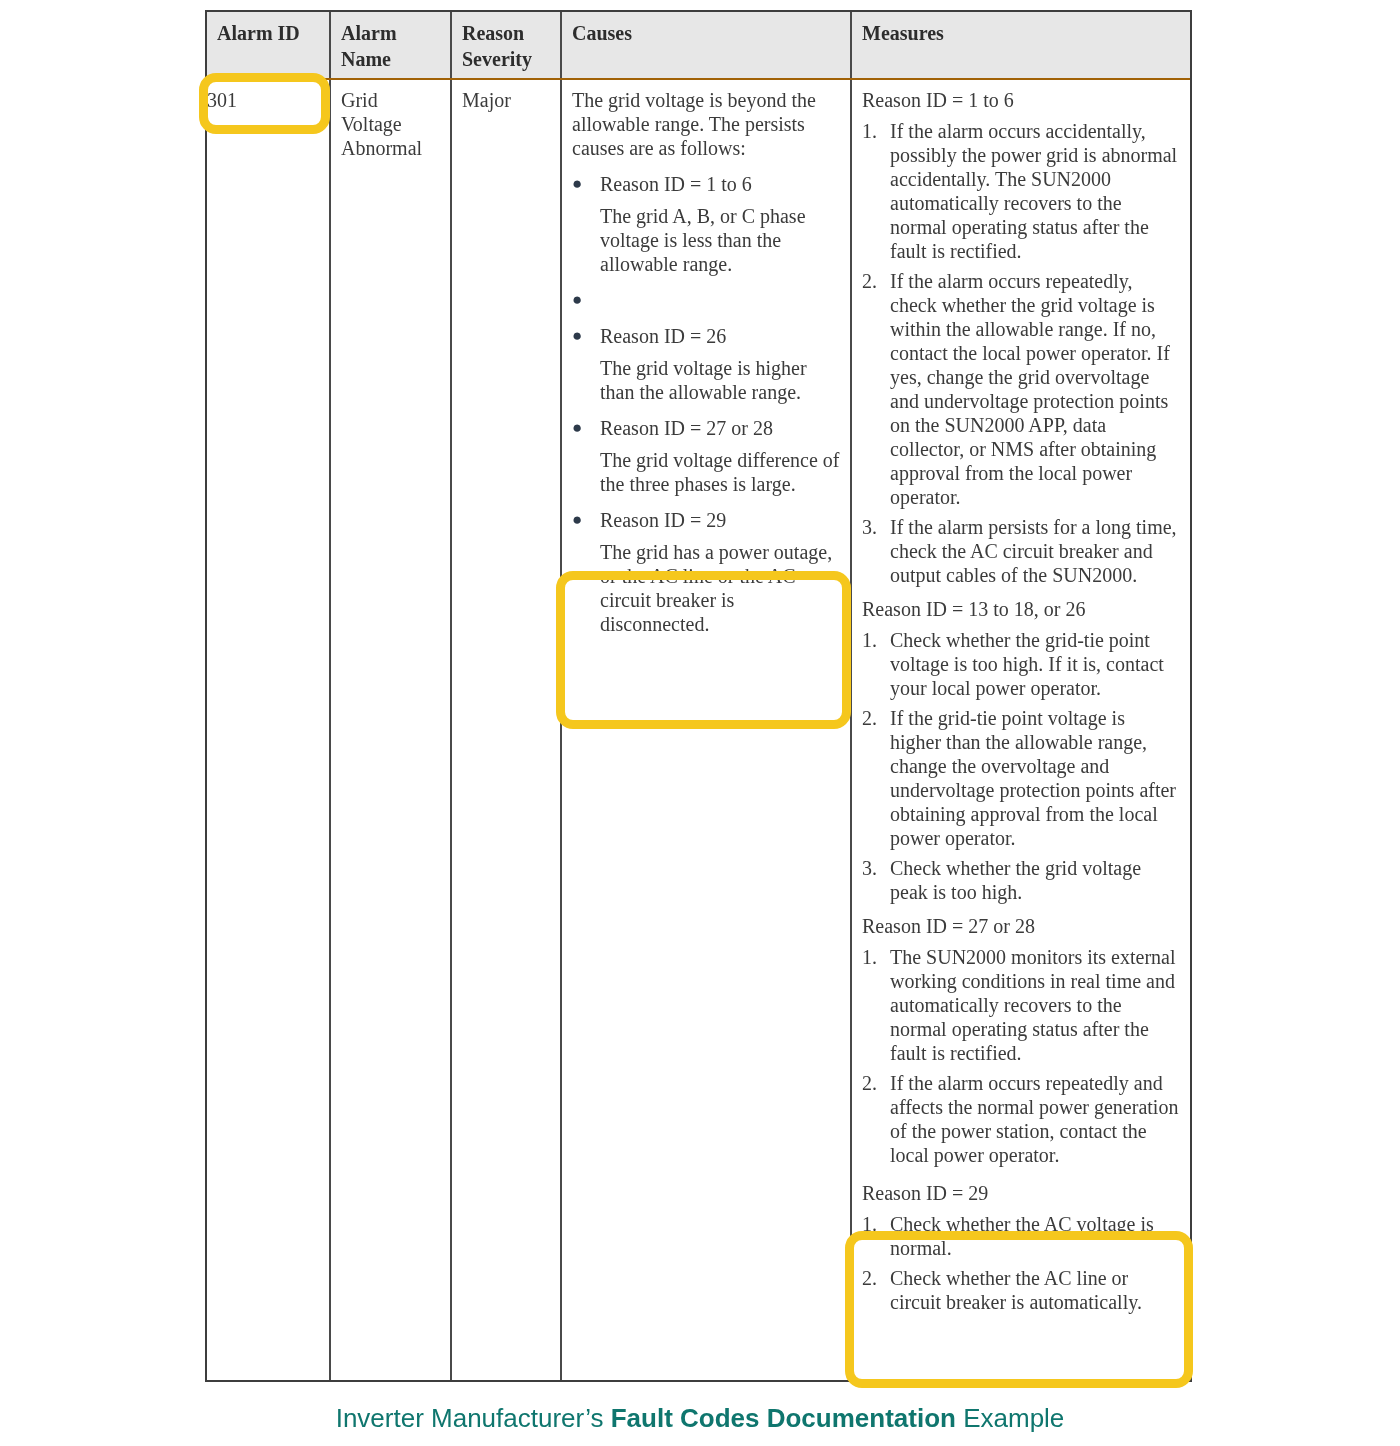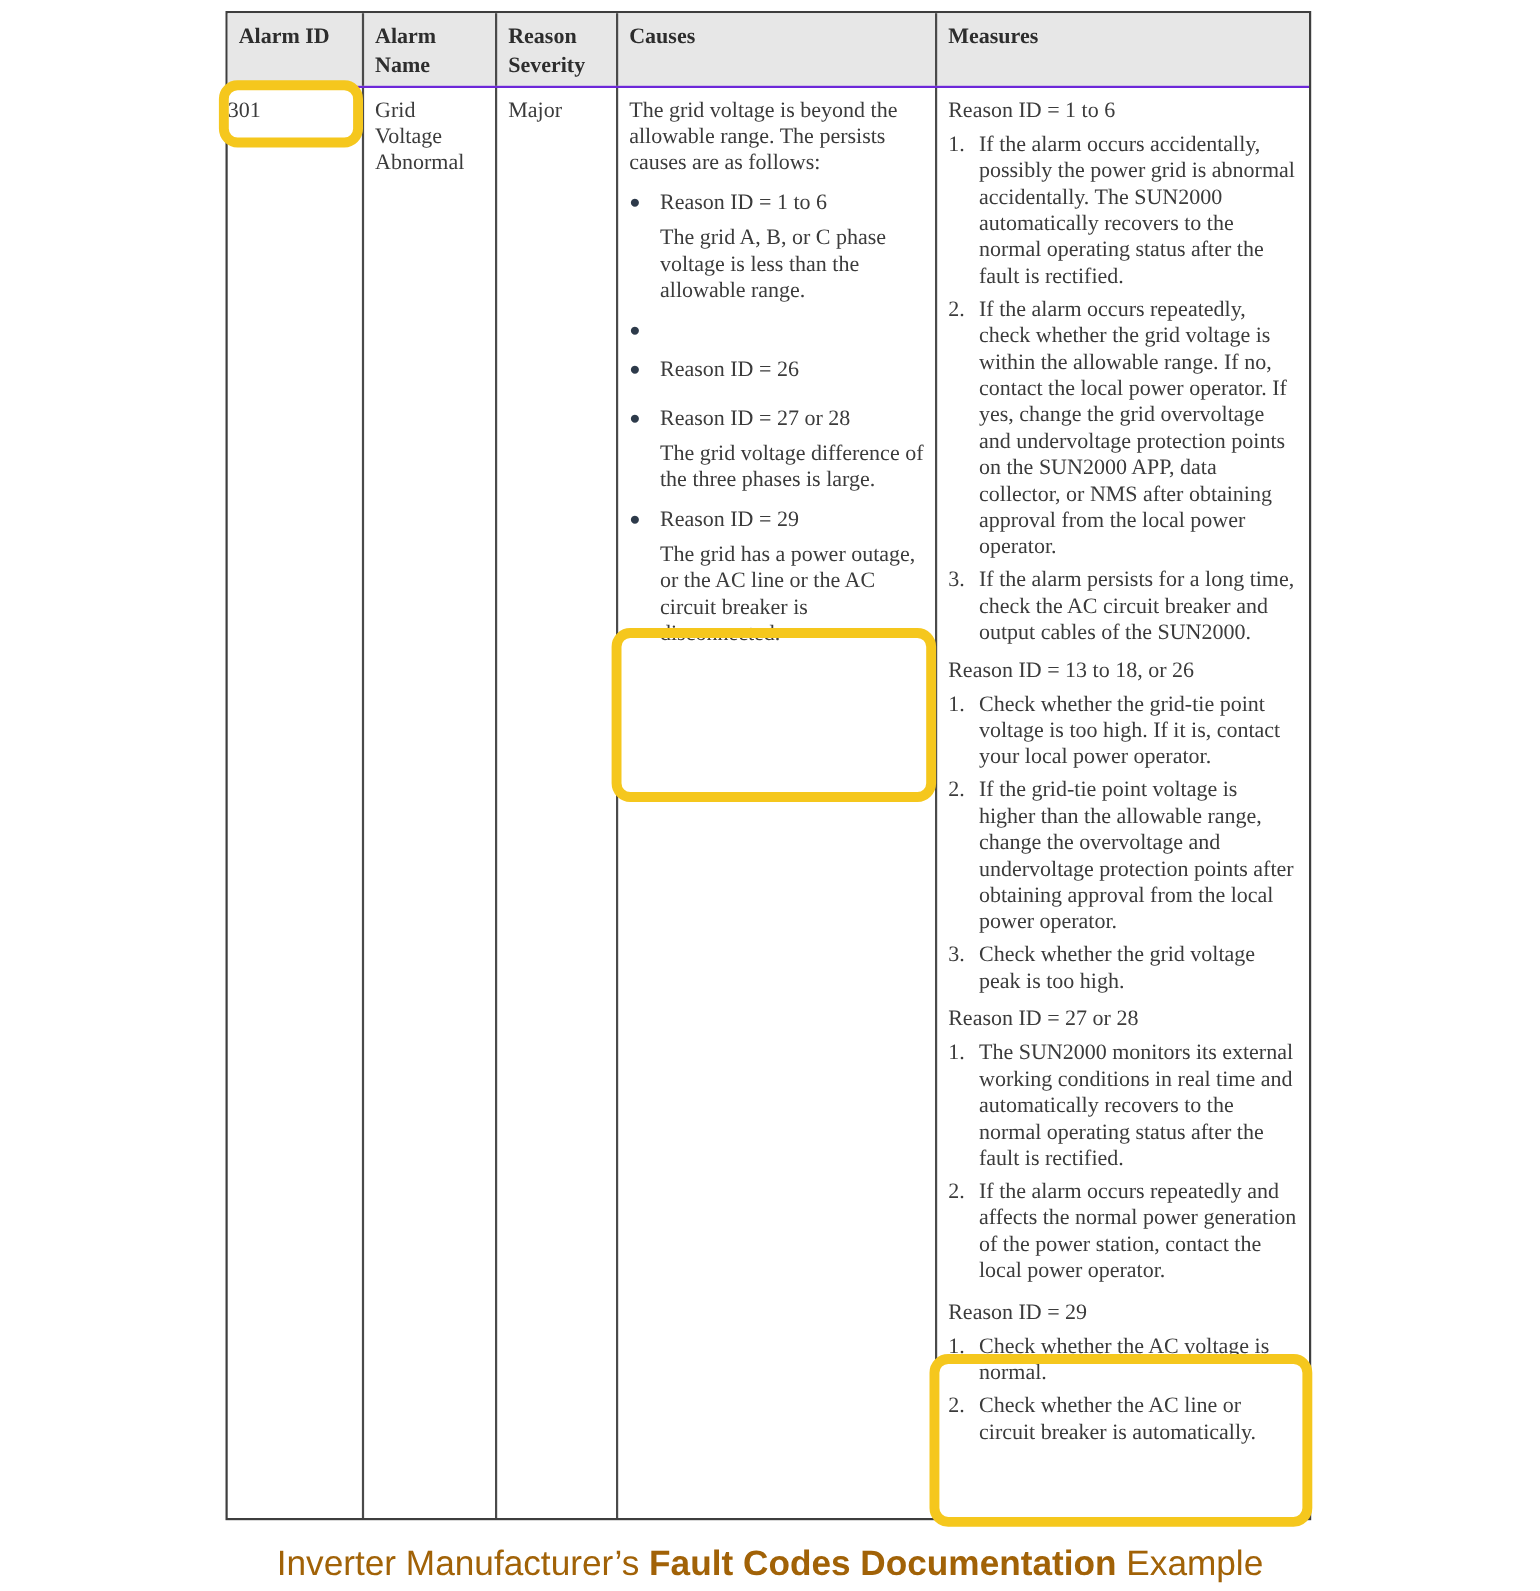--- a/index.html
+++ b/index.html
@@ -22,21 +22,21 @@
     left:205px; top:10px;
     width:987px;
     border:2px solid #3e3e3e;
     background:#ffffff;
   }
   .thead {
     display:grid;
     grid-template-columns:124px 121px 110px 290px 338px;
     height:68px;
     background:#e7e7e7;
-    border-bottom:2px solid #6d28d9;
+    border-bottom:2px solid #a16207;
   }
   .th {
     padding:8px 10px;
     font-size:20px;
     font-weight:bold;
     line-height:1.32;
     color:#2d2d2d;
     border-right:2px solid #4a4a4a;
     overflow:hidden;
   }
@@ -89,22 +89,22 @@
   .hl-causes    { left:556px; top:571px;  width:295px; height:158px; }
   .hl-measures  { left:845px; top:1231px; width:348px; height:157px; }
 
   
   .caption {
     position:absolute;
     left:0; top:1403px;
     width:1400px;
     text-align:center;
     font-family:"Liberation Sans", sans-serif;
-    font-size:32px;
-    color:#a16207;
+    font-size:26px;
+    color:#0f766e;
   }
   .caption .bold { font-weight:bold; }
 </style>
 </head>
 <body>
 
 <div class="page">
 
   <div class="doc-table">
     <div class="thead">
@@ -130,20 +130,21 @@
                 <div class="cause-detail">The grid A, B, or C phase voltage is less than the allowable range.</div>
               </div>
             </div>
             <div class="cause-item">
               <span class="bullet">●</span>
             </div>
             <div class="cause-item">
               <span class="bullet">●</span>
               <div class="cause-body">
                 <div class="cause-reason">Reason ID = 26</div>
+                <div class="cause-detail">The grid voltage is higher than the allowable range.</div>
               </div>
             </div>
             <div class="cause-item">
               <span class="bullet">●</span>
               <div class="cause-body">
                 <div class="cause-reason">Reason ID = 27 or 28</div>
                 <div class="cause-detail">The grid voltage difference of the three phases is large.</div>
               </div>
             </div>
             <div class="cause-item">

